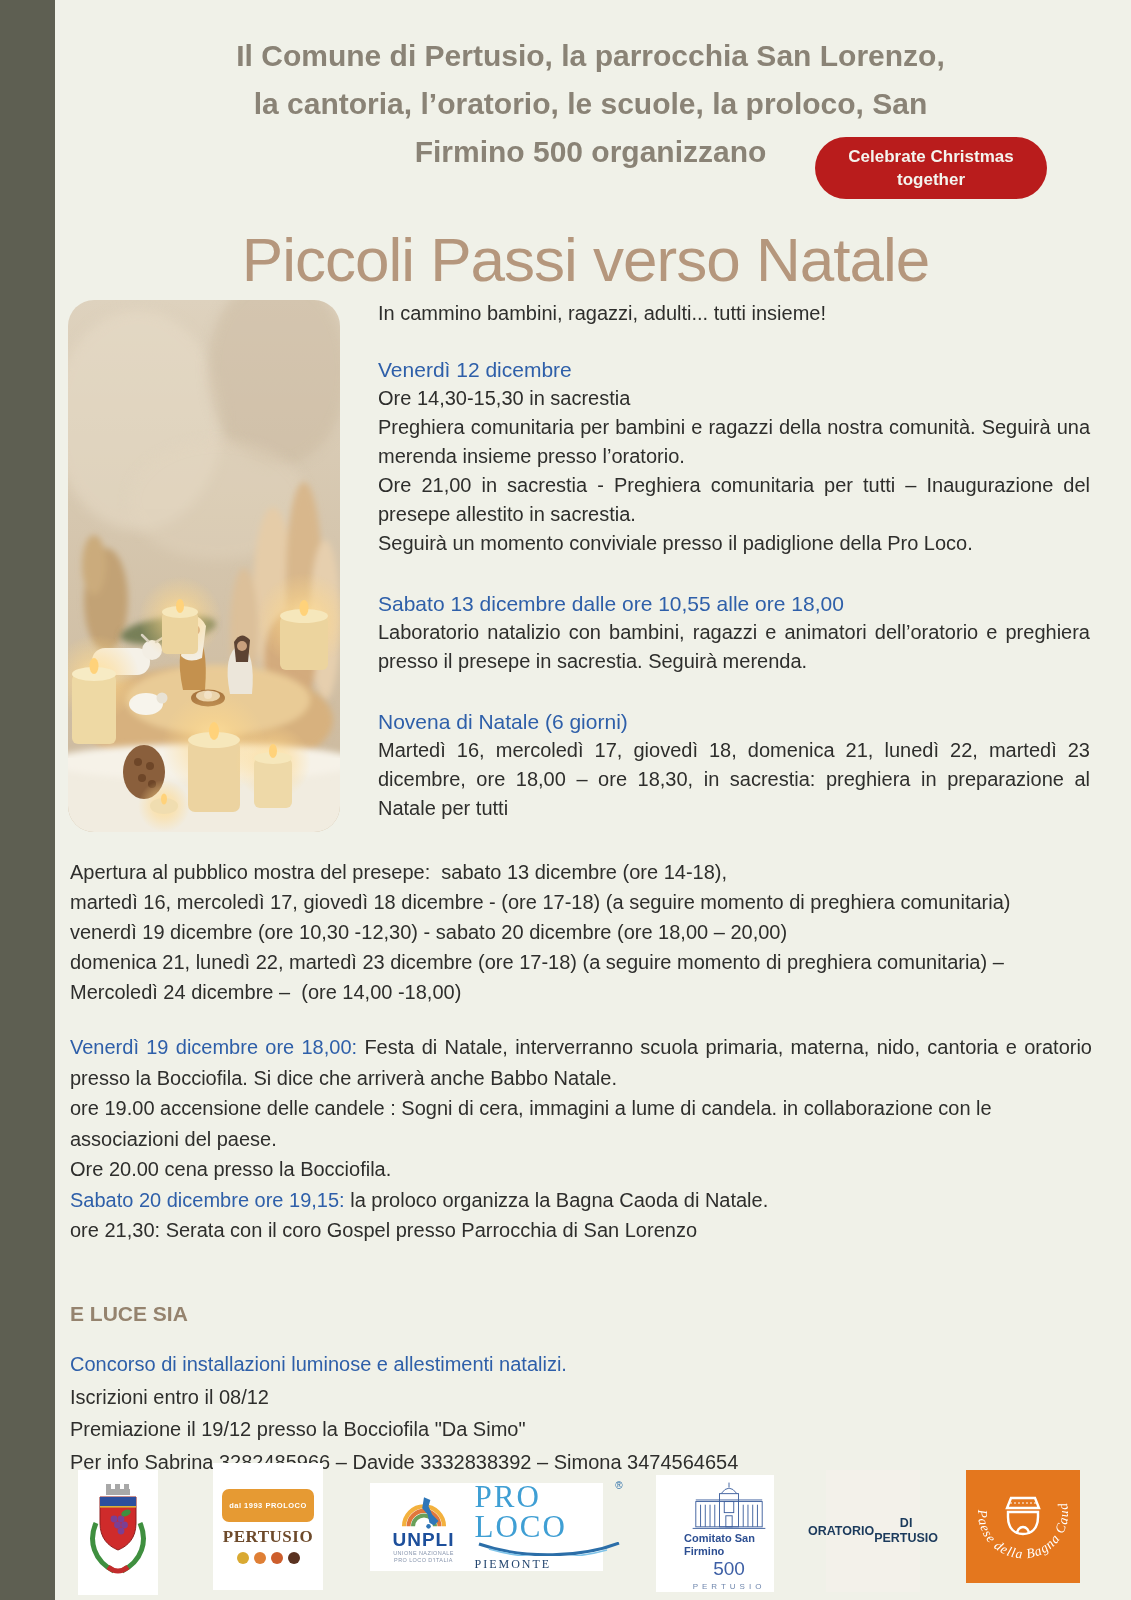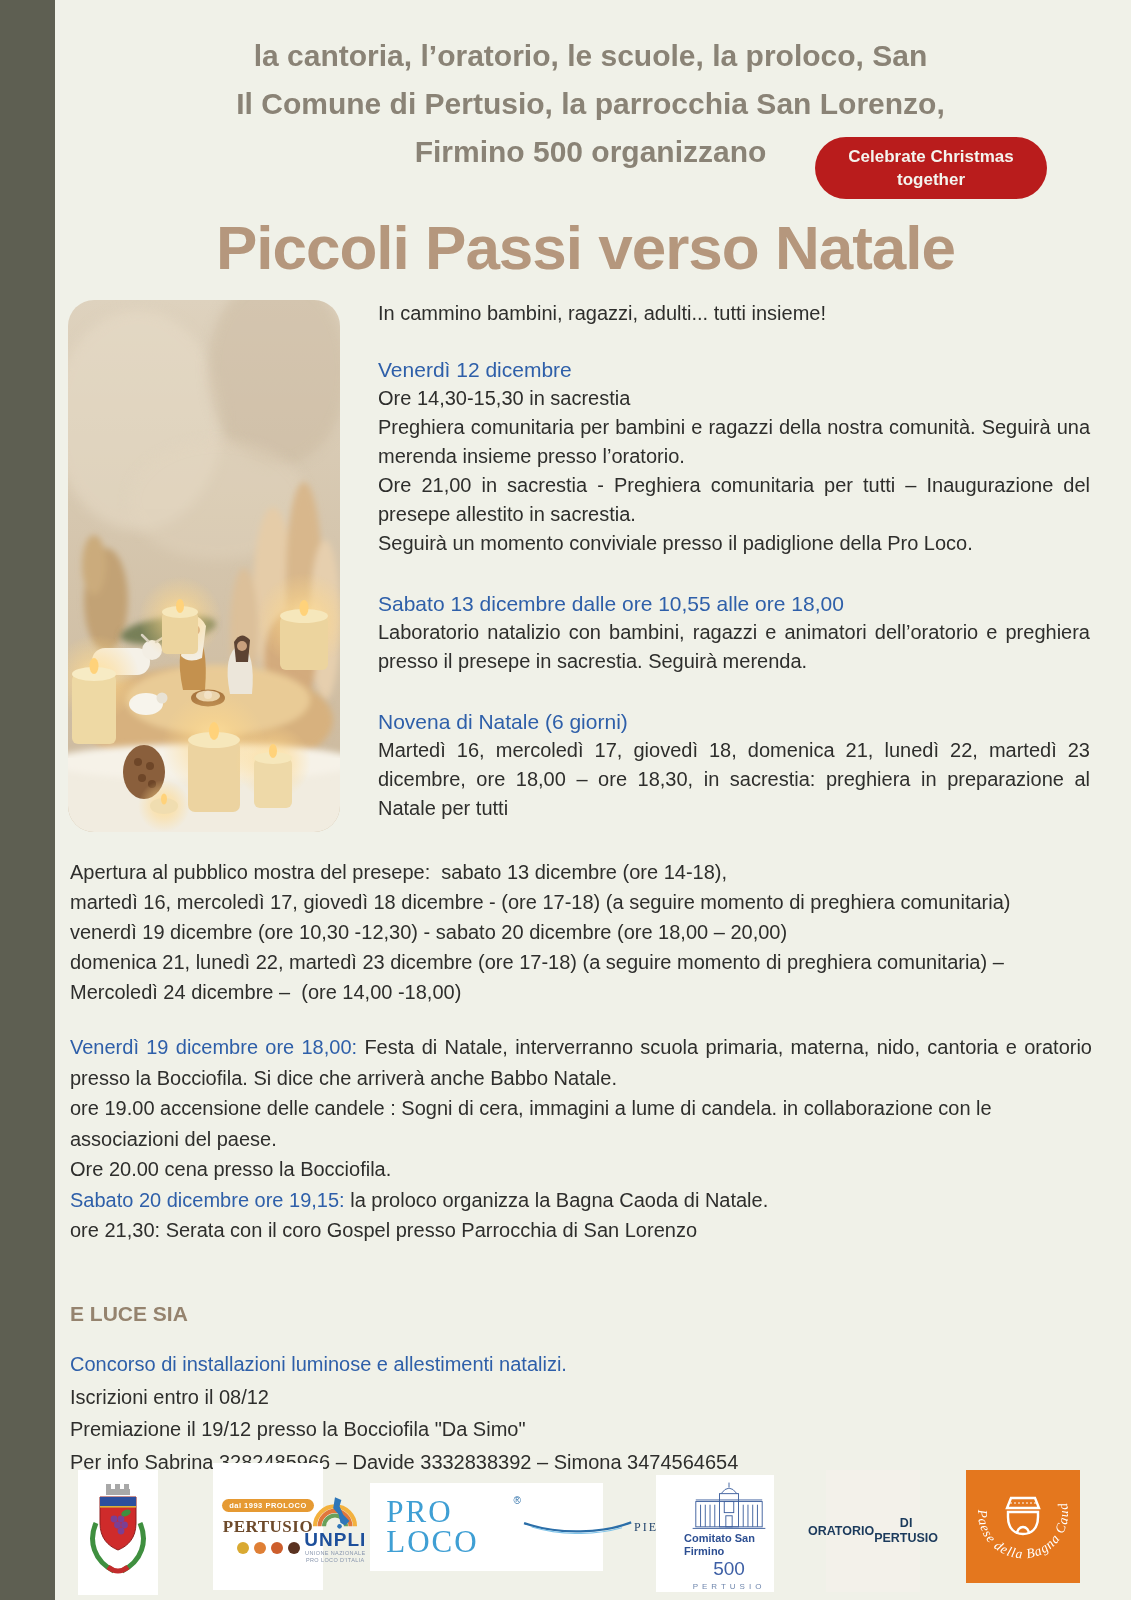--- a/index.html
+++ b/index.html
@@ -10,22 +10,22 @@
     color:#2e2e2c;
   }
   .left-band{position:absolute;left:0;top:0;width:55px;height:1600px;background:#5e5f52;}
 
   
   .org-header{position:absolute;left:90px;right:40px;top:32px;text-align:center;
     font-weight:bold;font-size:30px;line-height:48px;color:#8a8376;}
   .badge{position:absolute;left:815px;top:137px;width:232px;height:62px;border-radius:32px;
     background:#b91c1c;display:flex;flex-direction:column;justify-content:center;align-items:center;
     color:#f4f4ee;font-weight:bold;font-size:17px;line-height:23px;}
-  .title{position:absolute;left:60px;right:20px;top:212px;margin:0;text-align:center;
-    font-size:62px;font-weight:bold;letter-spacing:-1px;color:#b5977d;}
+  .title{position:absolute;left:60px;right:20px;top:224px;margin:0;text-align:center;
+    font-size:62px;font-weight:normal;letter-spacing:-1px;color:#b5977d;}
 
   
   .photo{position:absolute;left:68px;top:300px;width:272px;height:532px;border-radius:26px;
     overflow:hidden;}
   .photo svg{display:block;}
 
   
   .col-right{position:absolute;left:378px;top:299px;width:712px;}
   .p{margin:0;font-size:20px;line-height:29px;color:#2e2e2c;}
   .just{text-align:justify;}
@@ -46,32 +46,32 @@
   .luce .p{line-height:32.5px;}
   .lucehead{margin:0 0 18px 0;font-size:21px;line-height:32px;font-weight:bold;color:#95836e;}
 
   
   .logos{position:absolute;left:0;top:1460px;width:1131px;height:140px;}
   .card{position:absolute;background:#ffffff;}
   .card-comune{left:78px;top:10px;width:80px;height:125px;display:flex;align-items:center;justify-content:center;}
   .card-pertusio{left:213px;top:3px;width:110px;height:127px;display:flex;flex-direction:column;
     align-items:center;justify-content:center;gap:5px;}
   .pl-pill{background:#e69a33;color:#fff;font-size:7.5px;font-weight:bold;letter-spacing:.5px;
-    padding:2px 7px;border-radius:7px;white-space:nowrap;}
+    padding:12px 7px;border-radius:7px;white-space:nowrap;}
   .pl-name{font-family:"Liberation Serif","DejaVu Serif",serif;font-weight:bold;font-size:17px;
     color:#6d4a2b;letter-spacing:.5px;}
   .pl-dots{display:flex;gap:5px;}
   .pl-dots span{width:12px;height:12px;border-radius:50%;display:block;}
   .card-unpli{left:370px;top:23px;width:233px;height:88px;display:flex;align-items:center;
     justify-content:center;gap:10px;}
   .unpli-left{display:flex;flex-direction:column;align-items:center;padding-left:42px;}
   .unpli-name{color:#1d4f9b;font-weight:bold;font-size:19px;letter-spacing:1px;line-height:20px;}
   .unpli-sub{font-size:5.5px;color:#8795ad;letter-spacing:.4px;line-height:7px;text-align:center;}
   .unpli-div{width:1px;height:64px;background:#c9cfd8;}
-  .proloco-right{display:flex;flex-direction:row;align-items:center;}
+  .proloco-right{display:flex;flex-direction:column;align-items:flex-start;}
   .proloco-brandrow{display:flex;align-items:flex-start;}
   .proloco-brand{font-family:"Liberation Serif","DejaVu Serif",serif;font-size:31px;line-height:30px;
     color:#3f9fd4;letter-spacing:2px;}
   .proloco-reg{font-size:10px;color:#2b6ea8;margin-top:-2px;}
   .proloco-region{font-family:"Liberation Serif","DejaVu Serif",serif;font-size:12px;color:#23456e;
     letter-spacing:2px;margin-top:1px;}
   .card-firmino{left:656px;top:15px;width:118px;height:117px;display:flex;flex-direction:column;
     align-items:center;justify-content:flex-start;padding-top:6px;box-sizing:border-box;padding-left:28px;}
   .sf1{font-size:11px;font-weight:bold;color:#2d4f92;line-height:13px;margin-top:2px;}
   .sf2{font-size:19px;color:#3d5fa5;line-height:20px;margin-top:1px;}
@@ -81,22 +81,22 @@
   .or-text{font-size:12.5px;font-weight:bold;color:#1b3a5c;line-height:15px;text-align:center;}
   .card-bagna{left:966px;top:10px;width:114px;height:113px;background:#e4771e;display:flex;
     align-items:center;justify-content:center;}
 </style>
 </head>
 <body>
 
 <div class="left-band"></div>
 
 <div class="org-header">
+  <div>Il Comune di Pertusio, la parrocchia San Lorenzo,</div>
   <div>la cantoria, l’oratorio, le scuole, la proloco, San</div>
-  <div>Il Comune di Pertusio, la parrocchia San Lorenzo,</div>
   <div>Firmino 500 organizzano</div>
 </div>
 
 <div class="badge">
   <div>Celebrate Christmas</div>
   <div>together</div>
 </div>
 
 <h1 class="title">Piccoli Passi verso Natale</h1>
 

